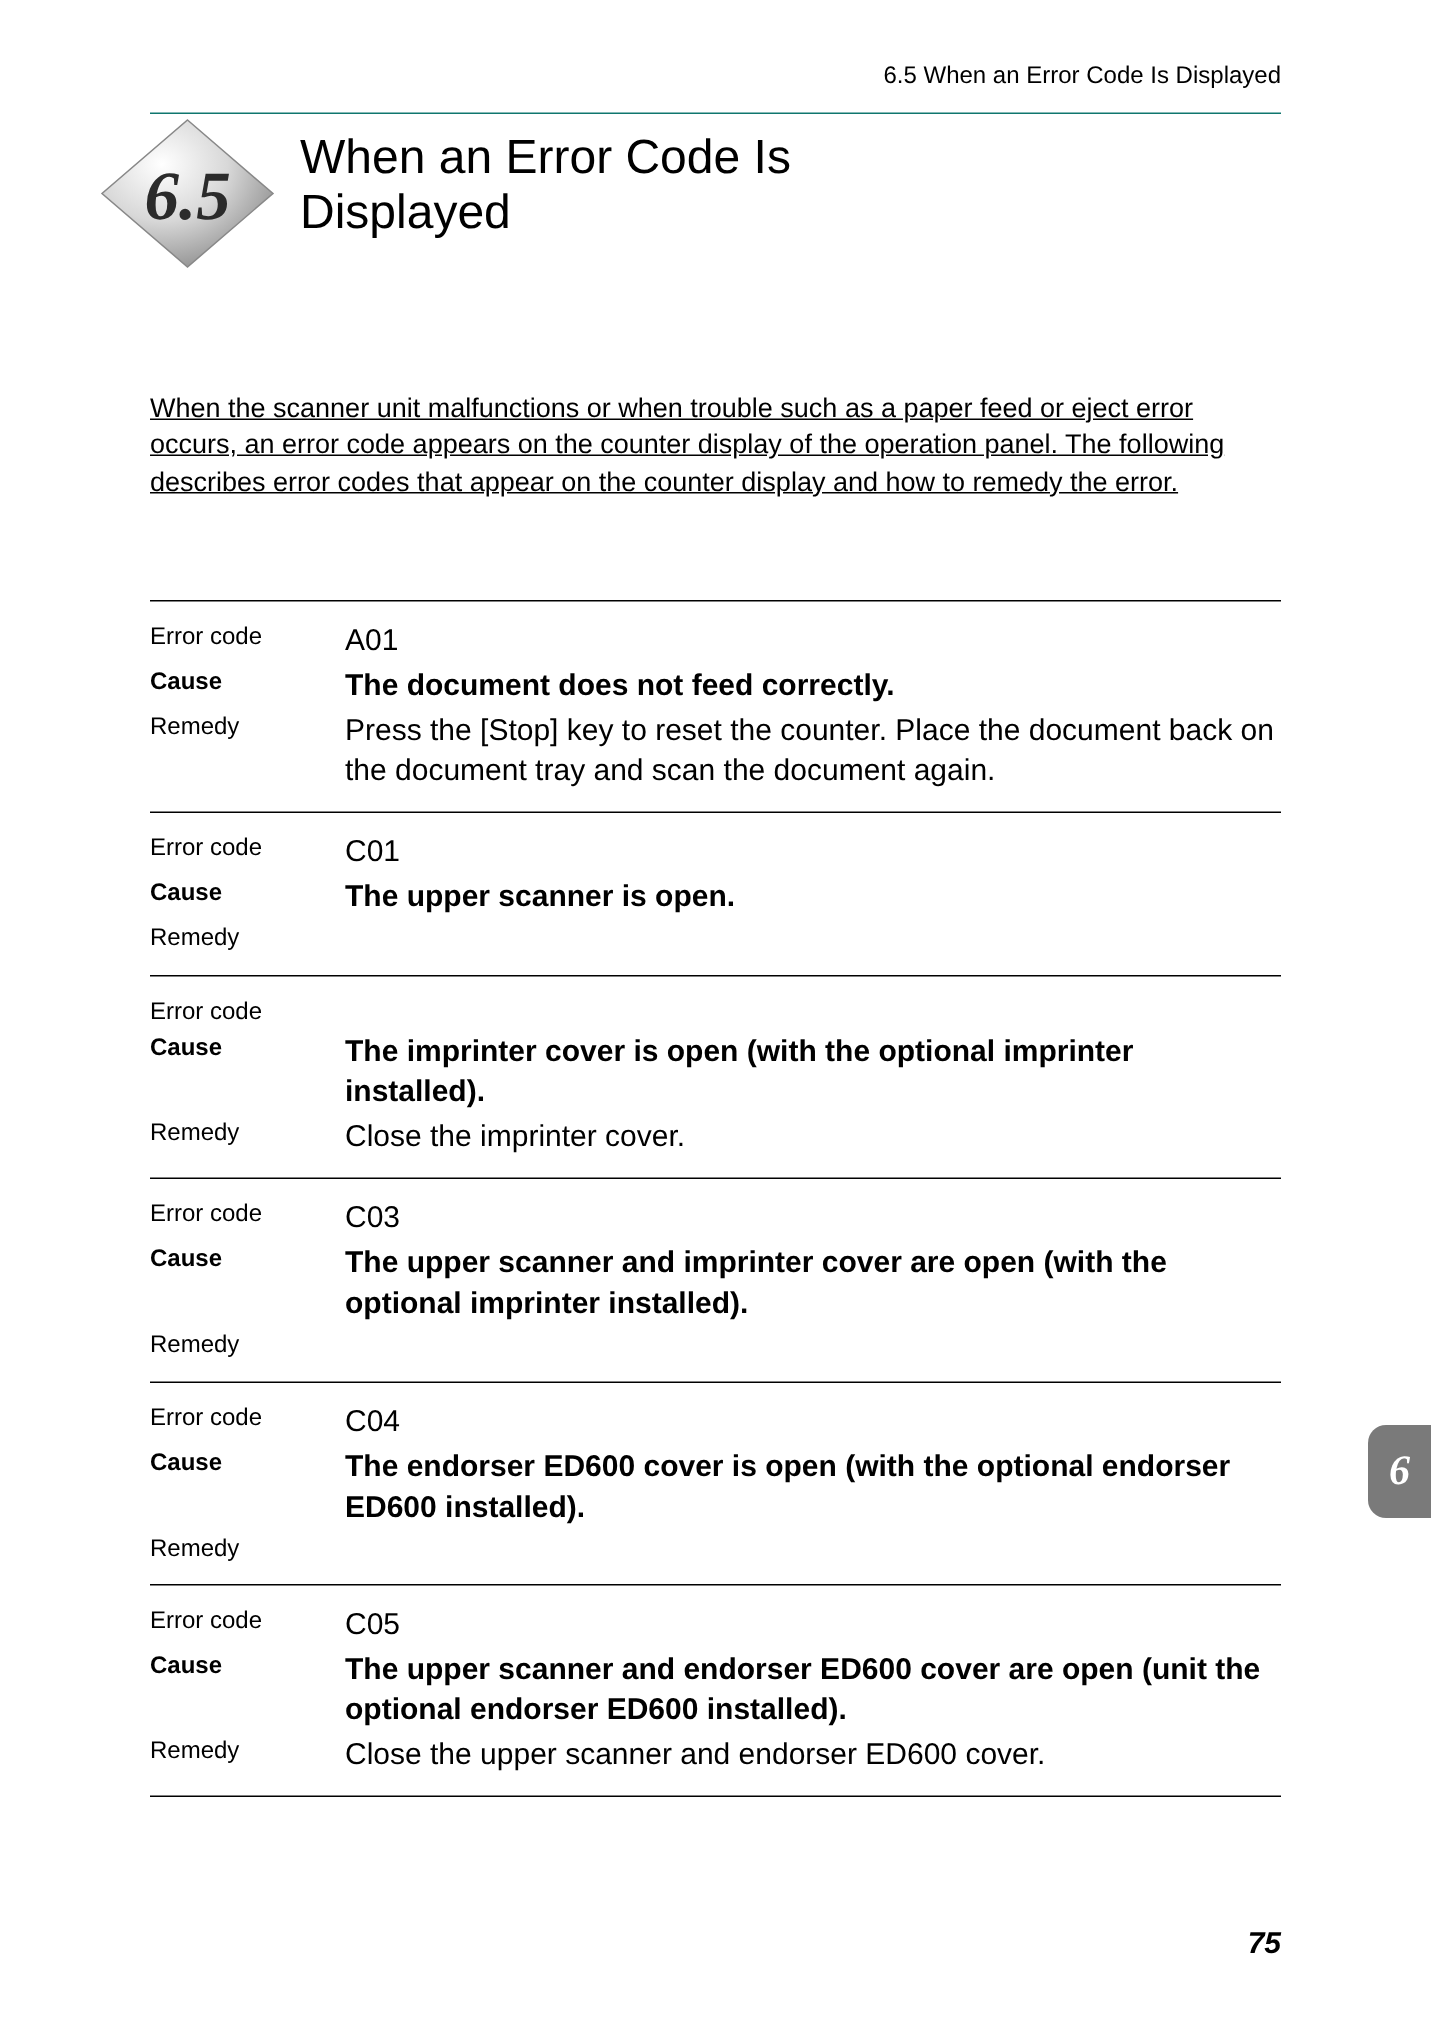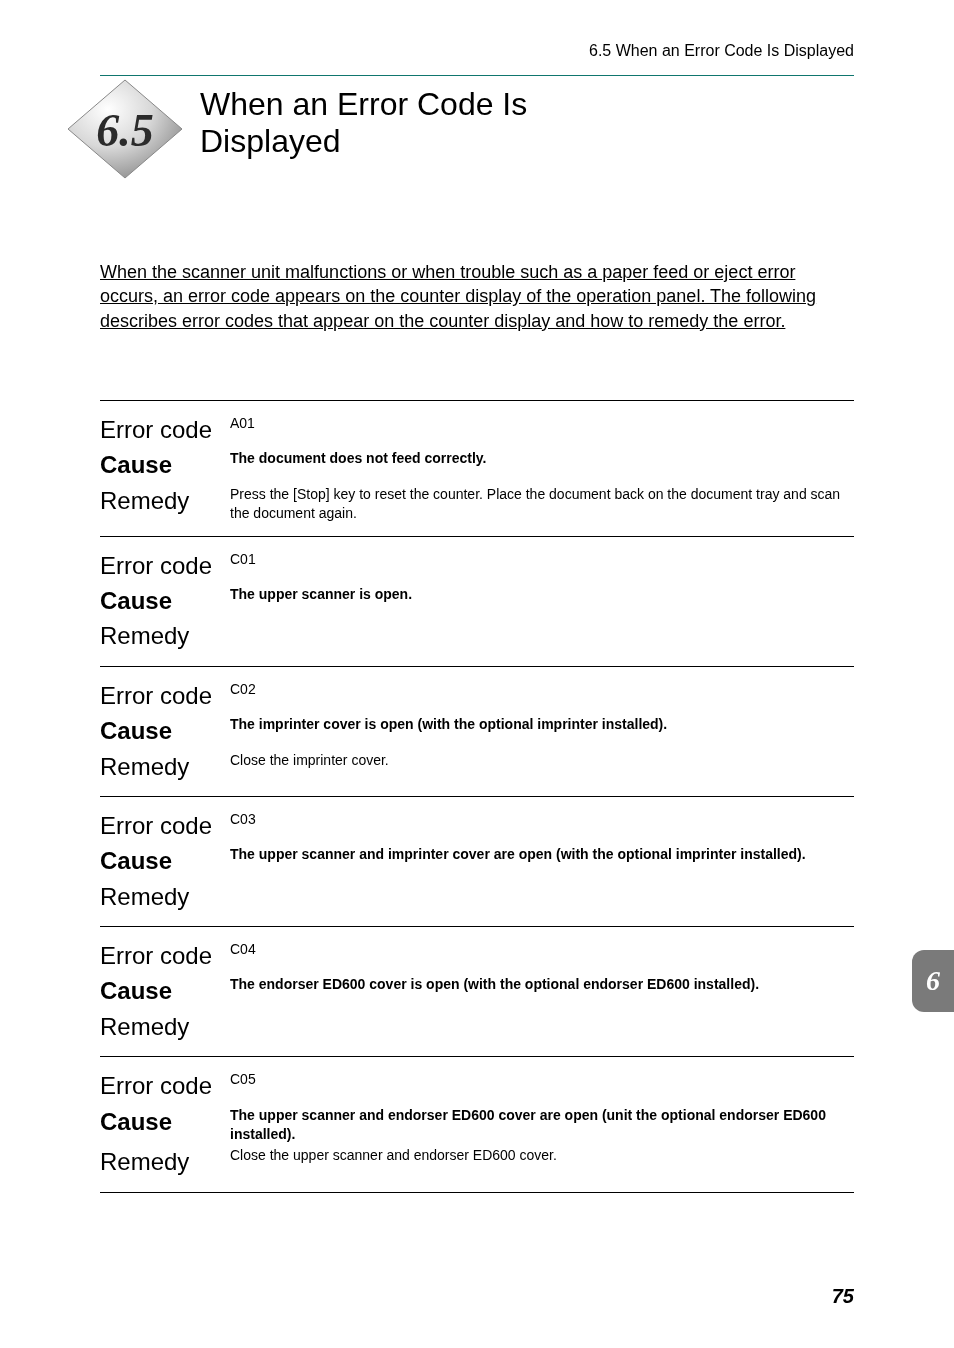--- a/index.html
+++ b/index.html
@@ -60,27 +60,27 @@
     border-bottom: 1.5px solid #000;
   }
   .row {
     display: flex;
     align-items: flex-start;
     margin: 3px 0;
   }
   .label {
     width: 130px;
     flex-shrink: 0;
-    font-size: 24px;
+    font-size: 16px;
     line-height: 1.35;
   }
   .label.bold { font-weight: bold; }
   .value {
     flex: 1;
-    font-size: 14px;
+    font-size: 20px;
     line-height: 1.35;
   }
   .value.bold { font-weight: bold; }
   .side-tab {
     position: absolute;
     right: 0;
     top: 950px;
     width: 42px;
     height: 62px;
     background: #7a7a7a;
@@ -156,21 +156,20 @@
         <div class="label bold">Cause</div>
         <div class="value bold">The upper scanner is open.</div>
       </div>
       <div class="row">
         <div class="label">Remedy</div>
       </div>
     </div>
     <div class="error-block">
       <div class="row">
         <div class="label">Error code</div>
-        <div class="value">C02</div>
       </div>
       <div class="row">
         <div class="label bold">Cause</div>
         <div class="value bold">The imprinter cover is open (with the optional imprinter installed).</div>
       </div>
       <div class="row">
         <div class="label">Remedy</div>
         <div class="value">Close the imprinter cover.</div>
       </div>
     </div>

